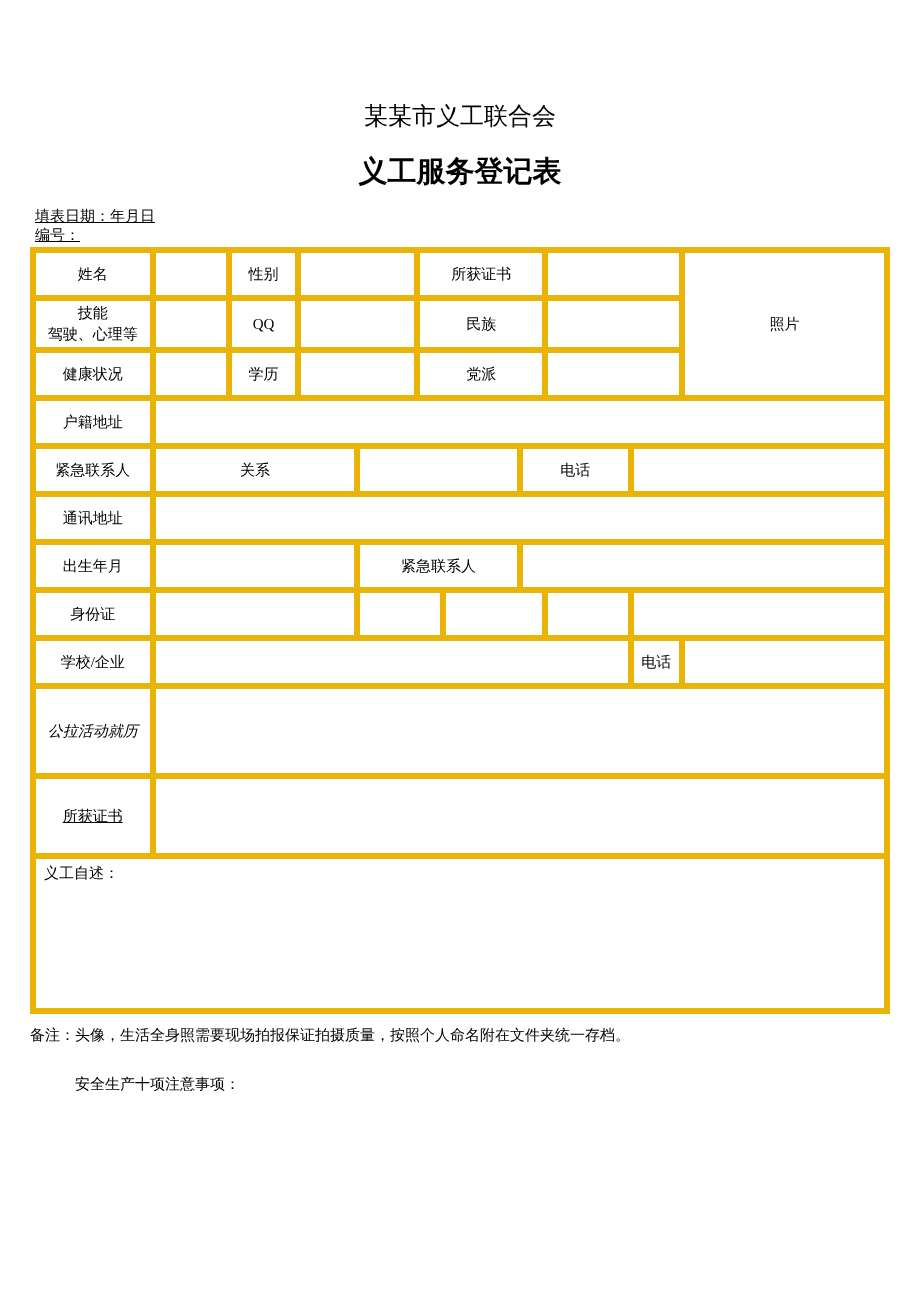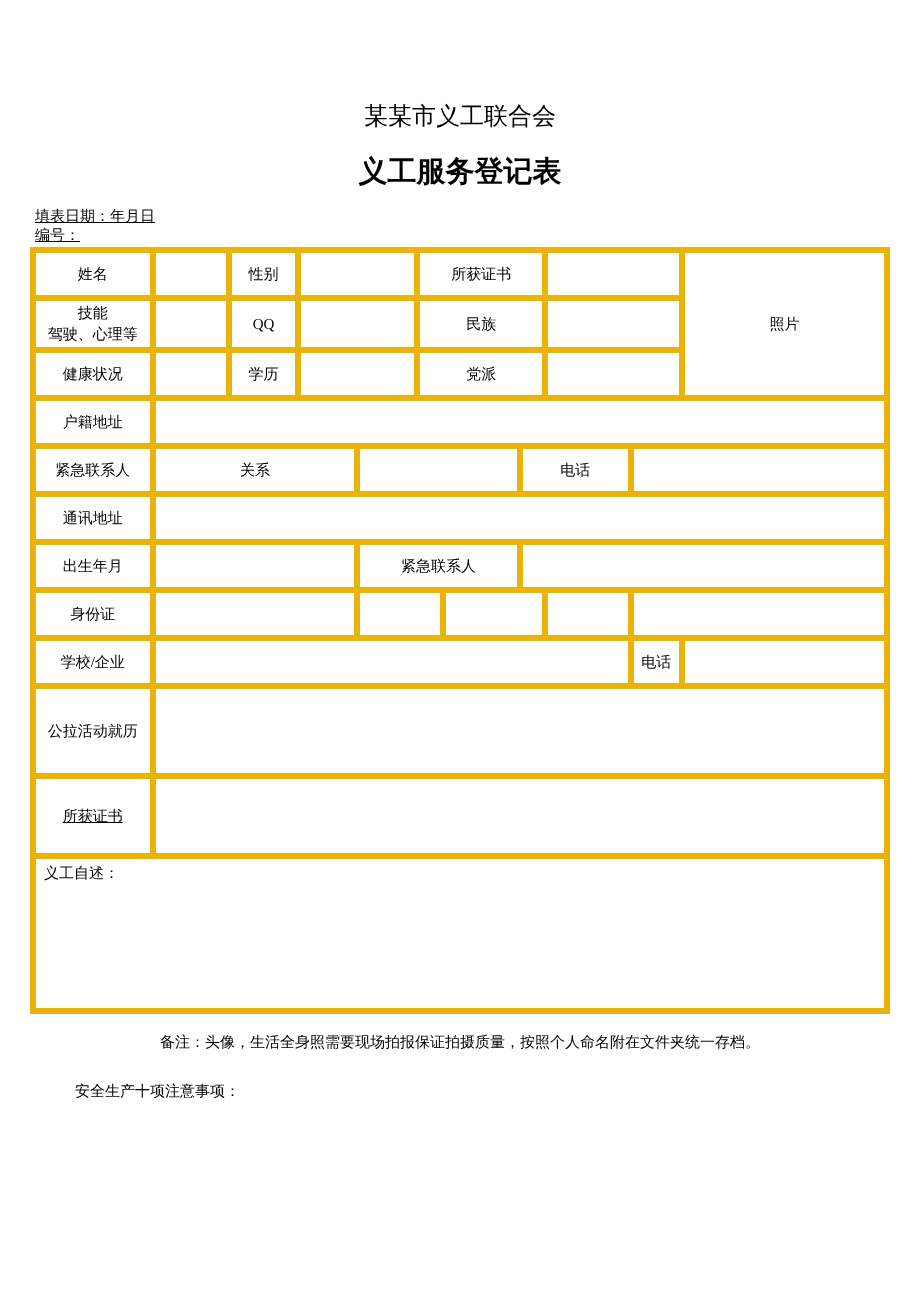--- a/index.html
+++ b/index.html
@@ -50,36 +50,36 @@
     }
     td.label {
       font-size: 15px;
     }
     .skill-label {
       line-height: 1.4;
       margin-left: 20px;
     }
     .tall-row td {
       height: 90px;
+      font-style: italic;
     }
     .tall-row2 td {
       height: 80px;
       text-decoration: underline;
     }
     .self-statement {
       height: 155px;
       text-align: left;
       vertical-align: top;
       padding: 5px 8px;
       border-radius: 15px;
     }
     .note {
-      margin-top: 19px;
-      font-size: 15px;
-      text-align: center;
+      margin-top: 12px;
+      font-size: 15px;
     }
     .safety-note {
       margin-top: 30px;
       margin-left: 45px;
       font-size: 15px;
       font-family: Liberation Serif, serif;
     }
     .bold {
       font-weight: normal;
     }

